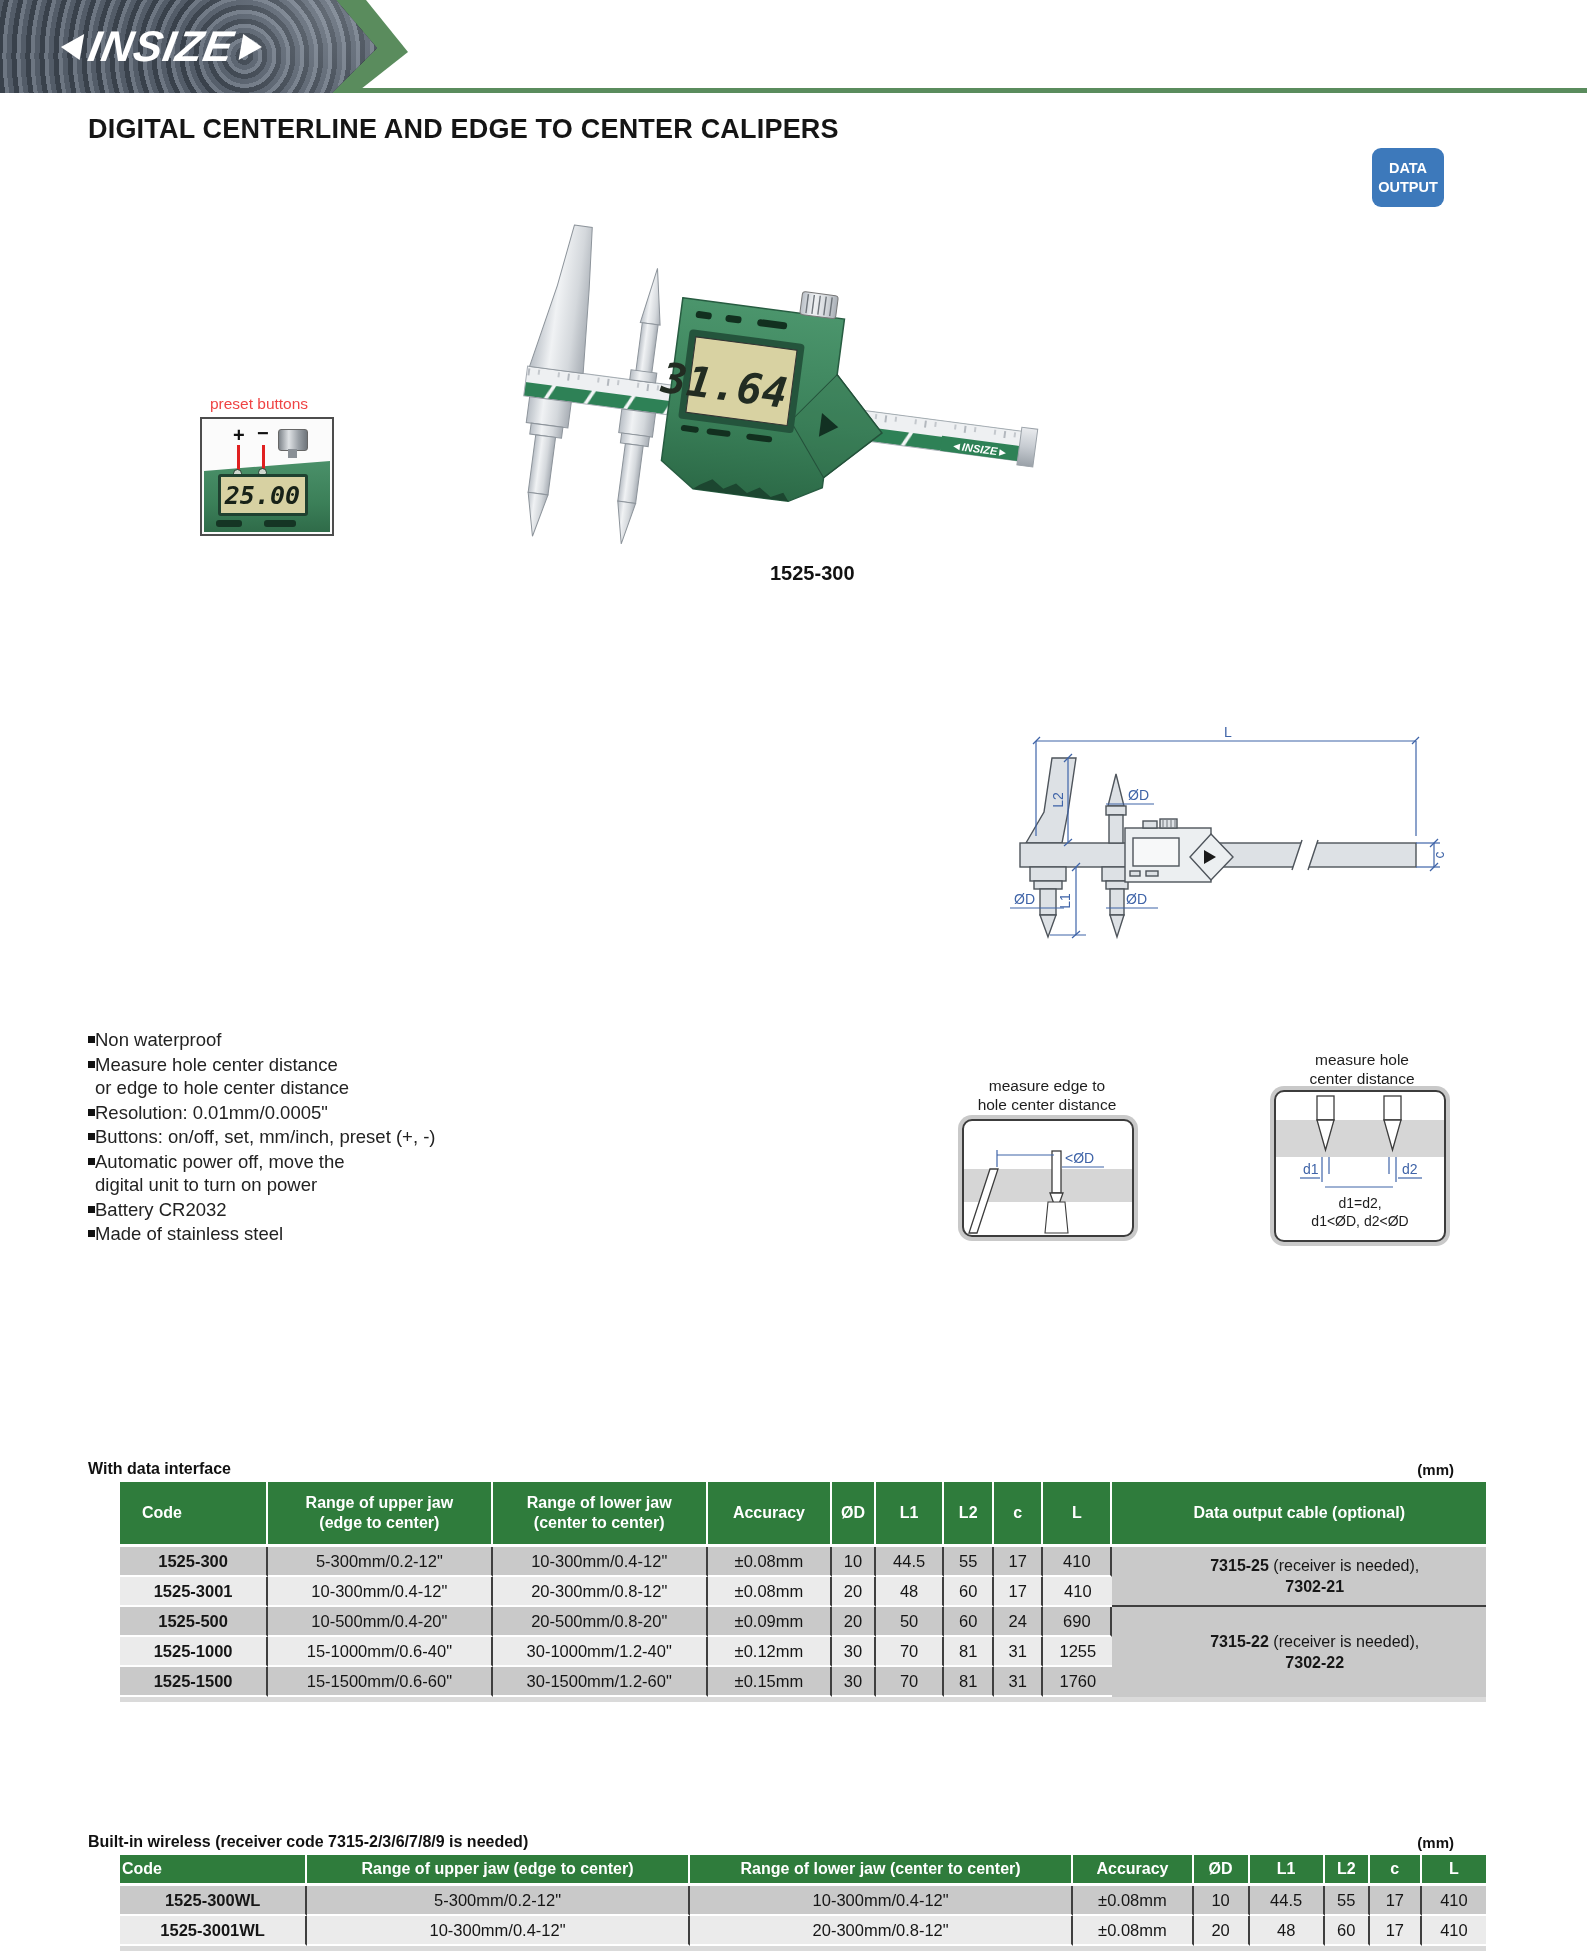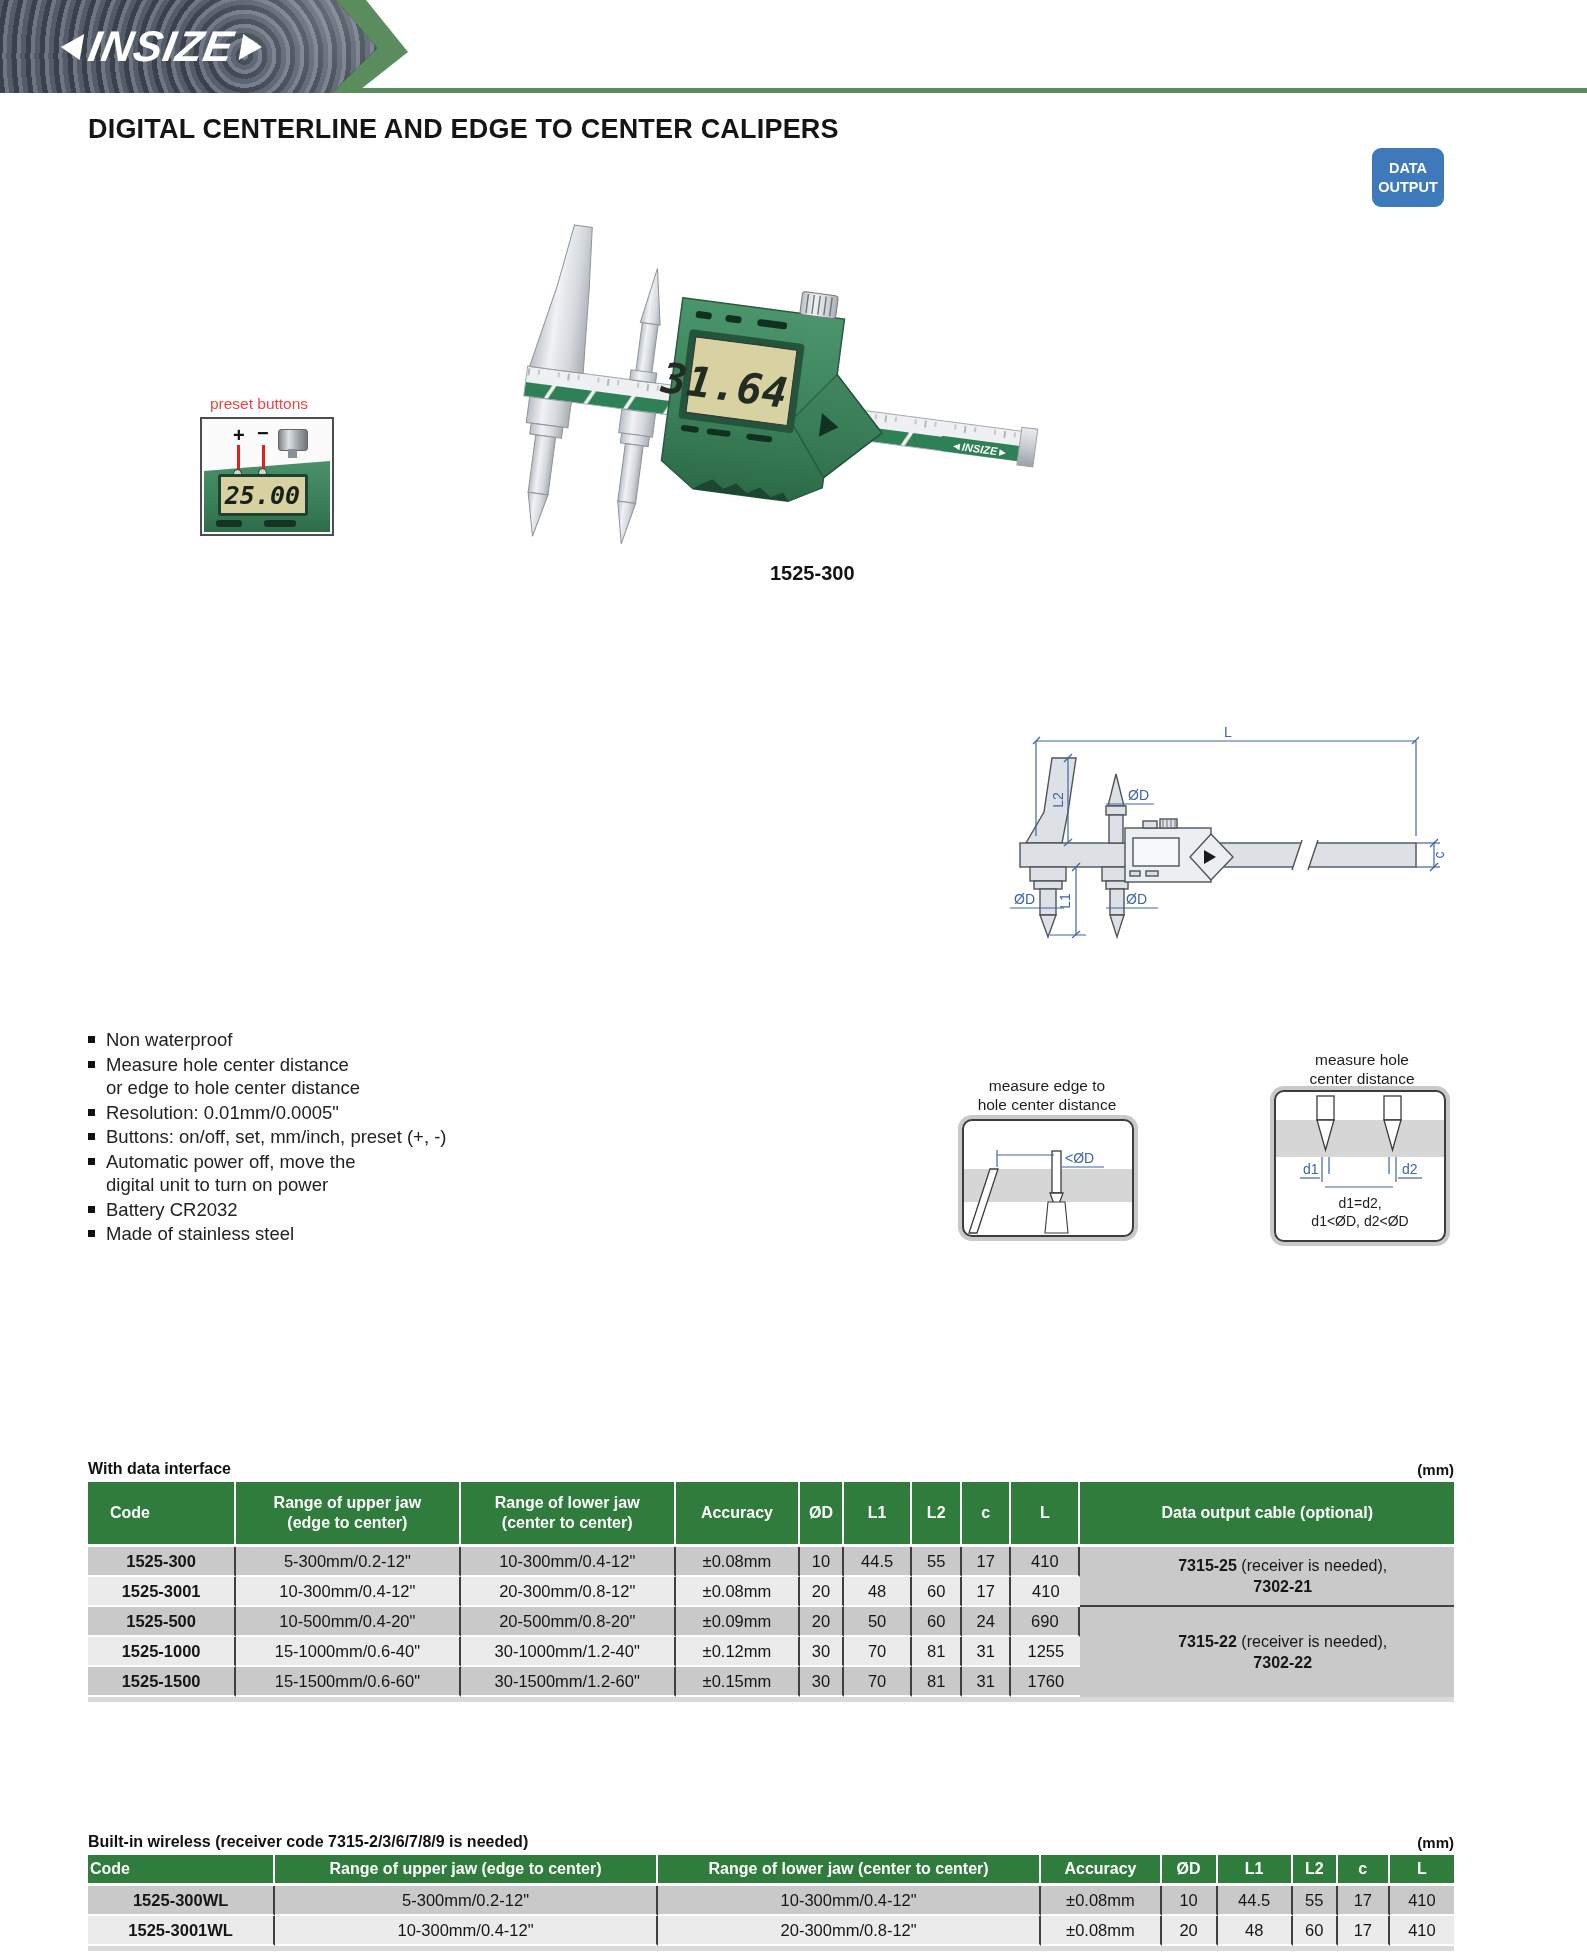--- a/index.html
+++ b/index.html
@@ -44,35 +44,35 @@
   .preset-line{position:absolute;width:3px;background:#e02020;}
   .preset-dot{position:absolute;width:7px;height:7px;border-radius:50%;background:#cfd8cf;border:1px solid #1e3c2c;}
   .preset-pill{position:absolute;height:7px;border-radius:3px;background:#153524;}
 
   
   .model-caption{position:absolute;left:770px;top:562px;font-size:20px;font-weight:bold;color:#111;}
   .figure{position:absolute;}
 
   
   .features{position:absolute;left:88px;top:1028px;width:380px;}
-  .feature{display:flex;gap:11px;margin-bottom:1px;}
+  .feature{display:flex;margin-bottom:1px;}
   .feature .sq{flex:0 0 auto;width:7px;height:7px;background:#111;margin-top:8px;}
   .feature .txt{font-size:18.5px;line-height:23.5px;color:#222;}
   .feature .txt div:empty{display:none;}
 
   
   .measure-title{position:absolute;text-align:center;font-size:15.5px;line-height:19px;color:#1d1d1d;}
   .measure-box{position:absolute;background:#fff;border:2px solid #3c3c3c;border-radius:10px;box-shadow:0 0 0 4px #c9c9c9;}
 
   
   .tblwrap{position:absolute;left:88px;width:1366px;}
   .tblcap{display:flex;justify-content:space-between;align-items:flex-end;margin-bottom:4px;}
   .tblcap .cap{font-size:16px;font-weight:bold;color:#111;margin-top:16px;}
   .tblcap .unit{font-size:15px;font-weight:bold;color:#111;margin-top:32px;}
-  table.spec{border-collapse:separate;border-spacing:0;width:100%;table-layout:fixed;border-bottom:5px solid #dadada;}
+  table.spec{border-collapse:separate;border-spacing:0;width:100%;table-layout:fixed;border-bottom:5px solid #dadada;margin-left:32px;}
   table.spec th{background:#2f7c3c;color:#fff;font-weight:bold;font-size:16px;line-height:20px;
     text-align:center;vertical-align:middle;padding:6px 2px;border-right:2px solid #fff;border-bottom:3px solid #fff;}
   table.spec th:last-child{border-right:none;}
   table.spec th.lft{text-align:left;padding-left:22px;}
   table.spec td{background:#c9c9c9;text-align:center;vertical-align:middle;font-size:16.5px;color:#161616;
     padding:2px 2px;height:24px;border-right:2px solid #3f3f3f;border-bottom:2px solid #fff;}
   table.spec tr.alt td{background:#ebebeb;}
   table.spec td.code{font-weight:bold;}
   table.spec td:last-child{border-right:none;}
   table.spec td.cable{background:#c9c9c9;font-size:16px;line-height:21px;padding-left:33px;}

